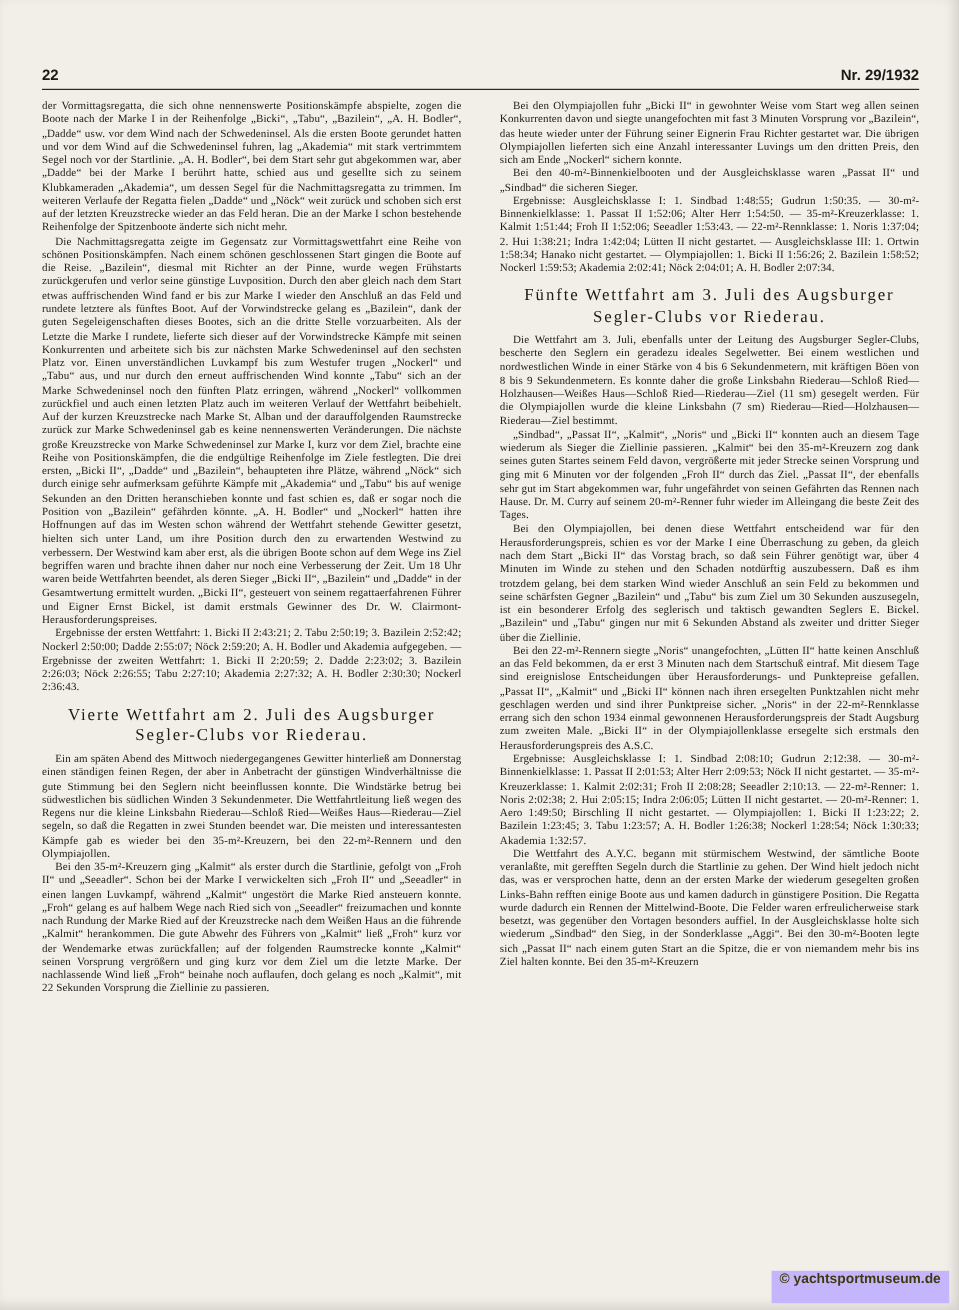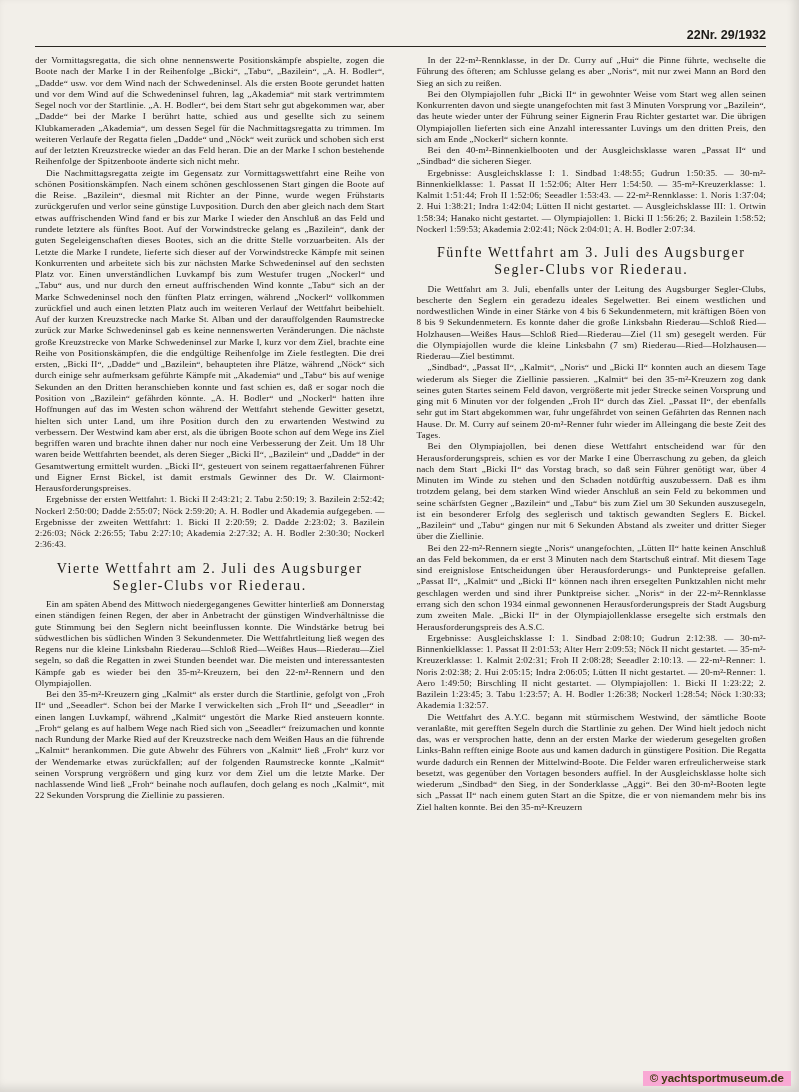--- a/index.html
+++ b/index.html
@@ -8,23 +8,23 @@
     width:799px;height:1092px;
     margin:0 auto;
     background:#f2efe9;
     box-shadow:inset -4px -4px 10px rgba(0,0,0,.12);
     overflow:hidden;
     font-family:"Liberation Serif","DejaVu Serif",serif;
     color:#1c1a17;
   }
   .inner{position:absolute;left:35px;right:33px;top:28px;}
   .pagehead{
-    display:flex;justify-content:flex-end;align-items:baseline;
+    display:flex;justify-content:space-between;align-items:baseline;
     font-family:"Liberation Sans","DejaVu Sans",sans-serif;
-    font-weight:bold;font-size:12.5px;
+    font-weight:bold;font-size:12.5px;margin-top:28px;
   }
   .headrule{border:0;border-top:1.4px solid #2a2722;margin:4px 0 8px 0;}
   .columns{display:flex;gap:32px;}
   .col{
     width:50%;
     text-align:justify;
     font-size:9.2px;
     line-height:1.225;
     letter-spacing:.1px;
   }
@@ -36,26 +36,26 @@
     text-align:center;
     text-indent:0;
     letter-spacing:1.6px;
     white-space:pre-line;
     margin:9px 0 5px 0;
     font-size:14px;
   }
   .watermark{
     position:absolute;
     right:8px;bottom:6px;
-    background:#f9a8d4;
+    background:#c4b5fd;
     color:#403a10;
     font-family:"Liberation Sans","DejaVu Sans",sans-serif;
     font-size:11.5px;
     font-weight:bold;
-    padding:1px 7px 2px 7px;
+    padding:1px 7px 14px 7px;
   }
 </style>
 </head>
 <body>
 
 <div class="page">
   <div class="inner">
     <div class="pagehead">
       <span>22</span>
       <span>Nr. 29/1932</span>
@@ -65,21 +65,20 @@
       <div class="col" id="col-left">
           <p class="continuation">der Vormittagsregatta, die sich ohne nennenswerte Positionskämpfe abspielte, zogen die Boote nach der Marke I in der Reihenfolge „Bicki“, „Tabu“, „Bazilein“, „A. H. Bodler“, „Dadde“ usw. vor dem Wind nach der Schwedeninsel. Als die ersten Boote gerundet hatten und vor dem Wind auf die Schwedeninsel fuhren, lag „Akademia“ mit stark vertrimmtem Segel noch vor der Startlinie. „A. H. Bodler“, bei dem Start sehr gut abgekommen war, aber „Dadde“ bei der Marke I berührt hatte, schied aus und gesellte sich zu seinem Klubkameraden „Akademia“, um dessen Segel für die Nachmittagsregatta zu trimmen. Im weiteren Verlaufe der Regatta fielen „Dadde“ und „Nöck“ weit zurück und schoben sich erst auf der letzten Kreuzstrecke wieder an das Feld heran. Die an der Marke I schon bestehende Reihenfolge der Spitzenboote änderte sich nicht mehr.</p>
           <p class="body">Die Nachmittagsregatta zeigte im Gegensatz zur Vormittagswettfahrt eine Reihe von schönen Positionskämpfen. Nach einem schönen geschlossenen Start gingen die Boote auf die Reise. „Bazilein“, diesmal mit Richter an der Pinne, wurde wegen Frühstarts zurückgerufen und verlor seine günstige Luvposition. Durch den aber gleich nach dem Start etwas auffrischenden Wind fand er bis zur Marke I wieder den Anschluß an das Feld und rundete letztere als fünftes Boot. Auf der Vorwindstrecke gelang es „Bazilein“, dank der guten Segeleigenschaften dieses Bootes, sich an die dritte Stelle vorzuarbeiten. Als der Letzte die Marke I rundete, lieferte sich dieser auf der Vorwindstrecke Kämpfe mit seinen Konkurrenten und arbeitete sich bis zur nächsten Marke Schwedeninsel auf den sechsten Platz vor. Einen unverständlichen Luvkampf bis zum Westufer trugen „Nockerl“ und „Tabu“ aus, und nur durch den erneut auffrischenden Wind konnte „Tabu“ sich an der Marke Schwedeninsel noch den fünften Platz erringen, während „Nockerl“ vollkommen zurückfiel und auch einen letzten Platz auch im weiteren Verlauf der Wettfahrt beibehielt. Auf der kurzen Kreuzstrecke nach Marke St. Alban und der darauffolgenden Raumstrecke zurück zur Marke Schwedeninsel gab es keine nennenswerten Veränderungen. Die nächste große Kreuzstrecke von Marke Schwedeninsel zur Marke I, kurz vor dem Ziel, brachte eine Reihe von Positionskämpfen, die die endgültige Reihenfolge im Ziele festlegten. Die drei ersten, „Bicki II“, „Dadde“ und „Bazilein“, behaupteten ihre Plätze, während „Nöck“ sich durch einige sehr aufmerksam geführte Kämpfe mit „Akademia“ und „Tabu“ bis auf wenige Sekunden an den Dritten heranschieben konnte und fast schien es, daß er sogar noch die Position von „Bazilein“ gefährden könnte. „A. H. Bodler“ und „Nockerl“ hatten ihre Hoffnungen auf das im Westen schon während der Wettfahrt stehende Gewitter gesetzt, hielten sich unter Land, um ihre Position durch den zu erwartenden Westwind zu verbessern. Der Westwind kam aber erst, als die übrigen Boote schon auf dem Wege ins Ziel begriffen waren und brachte ihnen daher nur noch eine Verbesserung der Zeit. Um 18 Uhr waren beide Wettfahrten beendet, als deren Sieger „Bicki II“, „Bazilein“ und „Dadde“ in der Gesamtwertung ermittelt wurden. „Bicki II“, gesteuert von seinem regattaerfahrenen Führer und Eigner Ernst Bickel, ist damit erstmals Gewinner des Dr. W. Clairmont-Herausforderungspreises.</p>
           <p class="results">Ergebnisse der ersten Wettfahrt: 1. Bicki II 2:43:21; 2. Tabu 2:50:19; 3. Bazilein 2:52:42; Nockerl 2:50:00; Dadde 2:55:07; Nöck 2:59:20; A. H. Bodler und Akademia aufgegeben. — Ergebnisse der zweiten Wettfahrt: 1. Bicki II 2:20:59; 2. Dadde 2:23:02; 3. Bazilein 2:26:03; Nöck 2:26:55; Tabu 2:27:10; Akademia 2:27:32; A. H. Bodler 2:30:30; Nockerl 2:36:43.</p>
           <p class="heading">Vierte Wettfahrt am 2. Juli des Augsburger
 Segler-Clubs vor Riederau.</p>
           <p class="body">Ein am späten Abend des Mittwoch niedergegangenes Gewitter hinterließ am Donnerstag einen ständigen feinen Regen, der aber in Anbetracht der günstigen Windverhältnisse die gute Stimmung bei den Seglern nicht beeinflussen konnte. Die Windstärke betrug bei südwestlichen bis südlichen Winden 3 Sekundenmeter. Die Wettfahrtleitung ließ wegen des Regens nur die kleine Linksbahn Riederau—Schloß Ried—Weißes Haus—Riederau—Ziel segeln, so daß die Regatten in zwei Stunden beendet war. Die meisten und interessantesten Kämpfe gab es wieder bei den 35-m²-Kreuzern, bei den 22-m²-Rennern und den Olympiajollen.</p>
           <p class="body">Bei den 35-m²-Kreuzern ging „Kalmit“ als erster durch die Startlinie, gefolgt von „Froh II“ und „Seeadler“. Schon bei der Marke I verwickelten sich „Froh II“ und „Seeadler“ in einen langen Luvkampf, während „Kalmit“ ungestört die Marke Ried ansteuern konnte. „Froh“ gelang es auf halbem Wege nach Ried sich von „Seeadler“ freizumachen und konnte nach Rundung der Marke Ried auf der Kreuzstrecke nach dem Weißen Haus an die führende „Kalmit“ herankommen. Die gute Abwehr des Führers von „Kalmit“ ließ „Froh“ kurz vor der Wendemarke etwas zurückfallen; auf der folgenden Raumstrecke konnte „Kalmit“ seinen Vorsprung vergrößern und ging kurz vor dem Ziel um die letzte Marke. Der nachlassende Wind ließ „Froh“ beinahe noch auflaufen, doch gelang es noch „Kalmit“, mit 22 Sekunden Vorsprung die Ziellinie zu passieren.</p>
         </div>
       <div class="col" id="col-right">
-          <p class="body">In der 22-m²-Rennklasse, in der Dr. Curry auf „Hui“ die Pinne führte, wechselte die Führung des öfteren; am Schlusse gelang es aber „Noris“, mit nur zwei Mann an Bord den Sieg an sich zu reißen.</p>
           <p class="body">Bei den Olympiajollen fuhr „Bicki II“ in gewohnter Weise vom Start weg allen seinen Konkurrenten davon und siegte unangefochten mit fast 3 Minuten Vorsprung vor „Bazilein“, das heute wieder unter der Führung seiner Eignerin Frau Richter gestartet war. Die übrigen Olympiajollen lieferten sich eine Anzahl interessanter Luvings um den dritten Preis, den sich am Ende „Nockerl“ sichern konnte.</p>
           <p class="body">Bei den 40-m²-Binnenkielbooten und der Ausgleichsklasse waren „Passat II“ und „Sindbad“ die sicheren Sieger.</p>
           <p class="results">Ergebnisse: Ausgleichsklasse I: 1. Sindbad 1:48:55; Gudrun 1:50:35. — 30-m²-Binnenkielklasse: 1. Passat II 1:52:06; Alter Herr 1:54:50. — 35-m²-Kreuzerklasse: 1. Kalmit 1:51:44; Froh II 1:52:06; Seeadler 1:53:43. — 22-m²-Rennklasse: 1. Noris 1:37:04; 2. Hui 1:38:21; Indra 1:42:04; Lütten II nicht gestartet. — Ausgleichsklasse III: 1. Ortwin 1:58:34; Hanako nicht gestartet. — Olympiajollen: 1. Bicki II 1:56:26; 2. Bazilein 1:58:52; Nockerl 1:59:53; Akademia 2:02:41; Nöck 2:04:01; A. H. Bodler 2:07:34.</p>
           <p class="heading">Fünfte Wettfahrt am 3. Juli des Augsburger
 Segler-Clubs vor Riederau.</p>
           <p class="body">Die Wettfahrt am 3. Juli, ebenfalls unter der Leitung des Augsburger Segler-Clubs, bescherte den Seglern ein geradezu ideales Segelwetter. Bei einem westlichen und nordwestlichen Winde in einer Stärke von 4 bis 6 Sekundenmetern, mit kräftigen Böen von 8 bis 9 Sekundenmetern. Es konnte daher die große Linksbahn Riederau—Schloß Ried—Holzhausen—Weißes Haus—Schloß Ried—Riederau—Ziel (11 sm) gesegelt werden. Für die Olympiajollen wurde die kleine Linksbahn (7 sm) Riederau—Ried—Holzhausen—Riederau—Ziel bestimmt.</p>
           <p class="body">„Sindbad“, „Passat II“, „Kalmit“, „Noris“ und „Bicki II“ konnten auch an diesem Tage wiederum als Sieger die Ziellinie passieren. „Kalmit“ bei den 35-m²-Kreuzern zog dank seines guten Startes seinem Feld davon, vergrößerte mit jeder Strecke seinen Vorsprung und ging mit 6 Minuten vor der folgenden „Froh II“ durch das Ziel. „Passat II“, der ebenfalls sehr gut im Start abgekommen war, fuhr ungefährdet von seinen Gefährten das Rennen nach Hause. Dr. M. Curry auf seinem 20-m²-Renner fuhr wieder im Alleingang die beste Zeit des Tages.</p>
           <p class="body">Bei den Olympiajollen, bei denen diese Wettfahrt entscheidend war für den Herausforderungspreis, schien es vor der Marke I eine Überraschung zu geben, da gleich nach dem Start „Bicki II“ das Vorstag brach, so daß sein Führer genötigt war, über 4 Minuten im Winde zu stehen und den Schaden notdürftig auszubessern. Daß es ihm trotzdem gelang, bei dem starken Wind wieder Anschluß an sein Feld zu bekommen und seine schärfsten Gegner „Bazilein“ und „Tabu“ bis zum Ziel um 30 Sekunden auszusegeln, ist ein besonderer Erfolg des seglerisch und taktisch gewandten Seglers E. Bickel. „Bazilein“ und „Tabu“ gingen nur mit 6 Sekunden Abstand als zweiter und dritter Sieger über die Ziellinie.</p>
           <p class="body">Bei den 22-m²-Rennern siegte „Noris“ unangefochten, „Lütten II“ hatte keinen Anschluß an das Feld bekommen, da er erst 3 Minuten nach dem Startschuß eintraf. Mit diesem Tage sind ereignislose Entscheidungen über Herausforderungs- und Punktepreise gefallen. „Passat II“, „Kalmit“ und „Bicki II“ können nach ihren ersegelten Punktzahlen nicht mehr geschlagen werden und sind ihrer Punktpreise sicher. „Noris“ in der 22-m²-Rennklasse errang sich den schon 1934 einmal gewonnenen Herausforderungspreis der Stadt Augsburg zum zweiten Male. „Bicki II“ in der Olympiajollenklasse ersegelte sich erstmals den Herausforderungspreis des A.S.C.</p>
           <p class="results">Ergebnisse: Ausgleichsklasse I: 1. Sindbad 2:08:10; Gudrun 2:12:38. — 30-m²-Binnenkielklasse: 1. Passat II 2:01:53; Alter Herr 2:09:53; Nöck II nicht gestartet. — 35-m²-Kreuzerklasse: 1. Kalmit 2:02:31; Froh II 2:08:28; Seeadler 2:10:13. — 22-m²-Renner: 1. Noris 2:02:38; 2. Hui 2:05:15; Indra 2:06:05; Lütten II nicht gestartet. — 20-m²-Renner: 1. Aero 1:49:50; Birschling II nicht gestartet. — Olympiajollen: 1. Bicki II 1:23:22; 2. Bazilein 1:23:45; 3. Tabu 1:23:57; A. H. Bodler 1:26:38; Nockerl 1:28:54; Nöck 1:30:33; Akademia 1:32:57.</p>

